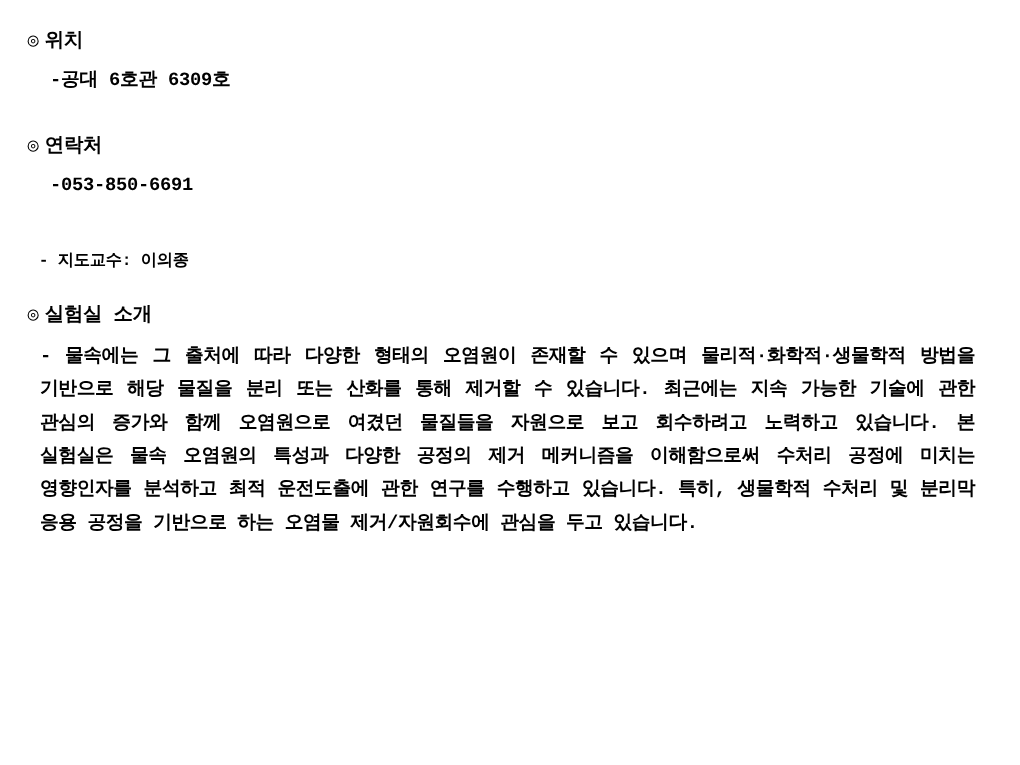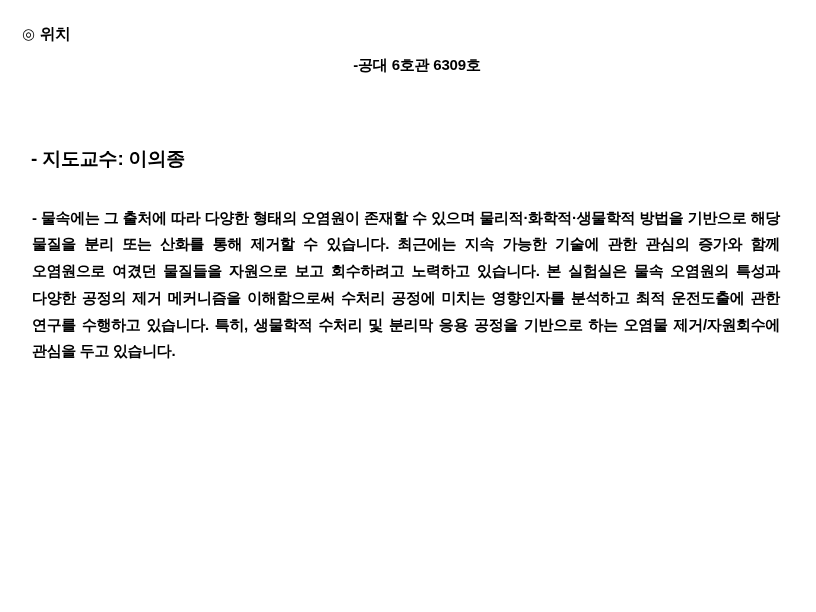--- a/index.html
+++ b/index.html
@@ -13,20 +13,21 @@
     font-family: "Liberation Sans", "DejaVu Sans", sans-serif;
     color: #000000;
     overflow: hidden;
   }
   .page {
     position: relative;
     width: 816px;
     height: 612px;
     padding: 0;
     box-sizing: border-box;
+    font-family: Liberation Mono, monospace;
   }
   .content {
     padding: 22px 22px 0 22px;
   }
   .section {
     margin: 0 0 0 0;
   }
   .heading {
     font-size: 15.5px;
     font-weight: bold;
@@ -51,62 +52,71 @@
     line-height: 1.78;
     letter-spacing: -0.35px;
     text-align: justify;
     text-justify: inter-character;
     margin: 0;
     padding-left: 10px;
     padding-right: 14px;
     word-break: keep-all;
   }
   .member-line {
-    font-size: 19px;
+    font-size: 13px;
     font-weight: bold;
     line-height: 1.62;
     letter-spacing: -0.2px;
     padding-left: 9px;
     margin: 0;
   }
   .addr-line {
     font-size: 15px;
     font-weight: bold;
     line-height: 1.5;
     letter-spacing: -0.2px;
     padding-left: 18px;
     margin: 0;
-    text-align: center;
   }
 </style>
 </head>
 <body>
 
 <div class="page">
   <div class="content">
 
     <div class="section">
       <div class="heading">
         <span class="marker">◎</span><span>위치</span>
       </div>
       <div class="gap-sm"></div>
       <div class="addr-line">-공대 6호관 6309호</div>
     </div>
 
     <div class="gap-lg"></div>
 
+    <div class="section">
+      <div class="heading">
+        <span class="marker">◎</span><span>연락처</span>
+      </div>
+      <div class="gap-sm"></div>
+      <div class="addr-line">-053-850-6691</div>
+    </div>
 
     <div class="gap-lg"></div>
 
     <div class="section">
       <div class="gap-sm"></div>
       <div class="member-line">- 지도교수: 이의종</div>
     </div>
 
     <div class="gap-md"></div>
 
     <div class="section">
+      <div class="heading">
+        <span class="marker">◎</span><span>실험실 소개</span>
+      </div>
       <div class="gap-sm"></div>
       <p class="para">- 물속에는 그 출처에 따라 다양한 형태의 오염원이 존재할 수 있으며 물리적·화학적·생물학적 방법을 기반으로 해당 물질을 분리 또는 산화를 통해 제거할 수 있습니다. 최근에는 지속 가능한 기술에 관한 관심의 증가와 함께 오염원으로 여겼던 물질들을 자원으로 보고 회수하려고 노력하고 있습니다. 본 실험실은 물속 오염원의 특성과 다양한 공정의 제거 메커니즘을 이해함으로써 수처리 공정에 미치는 영향인자를 분석하고 최적 운전도출에 관한 연구를 수행하고 있습니다. 특히, 생물학적 수처리 및 분리막 응용 공정을 기반으로 하는 오염물 제거/자원회수에 관심을 두고 있습니다.</p>
     </div>
 
   </div>
 </div>
 
 </body></html>

